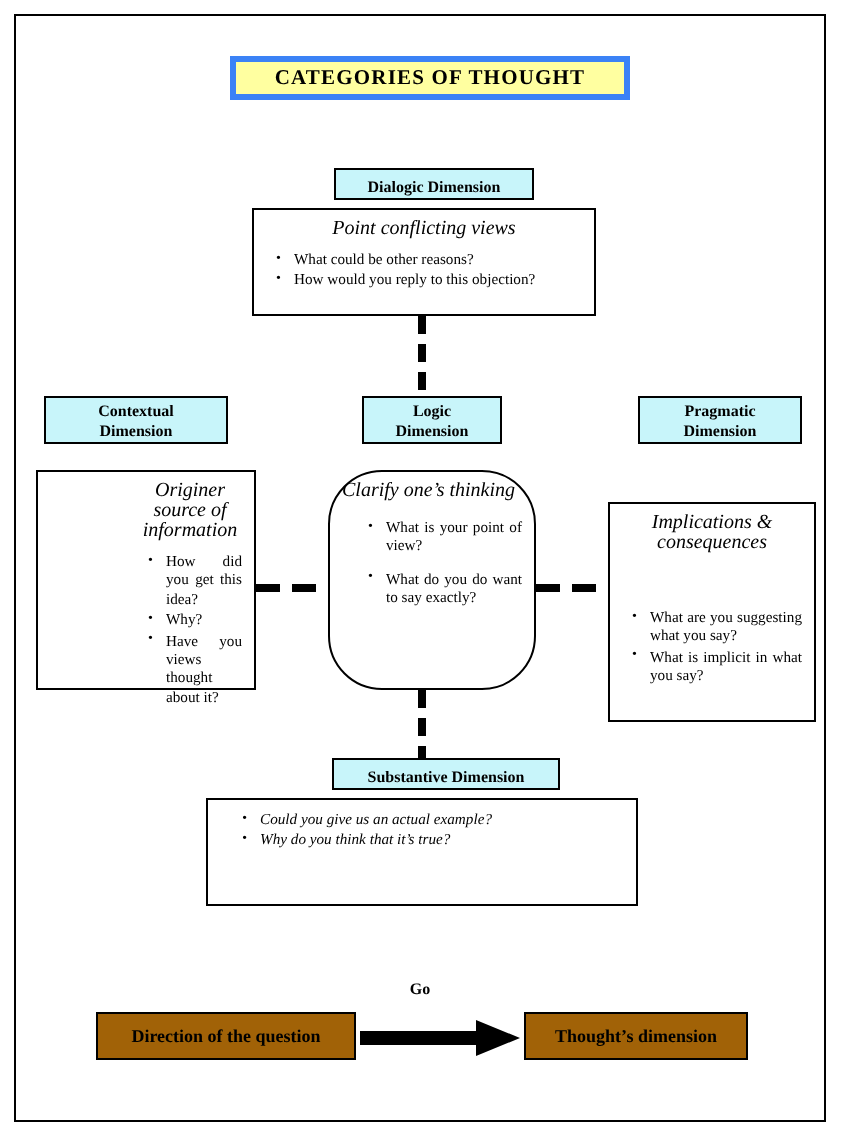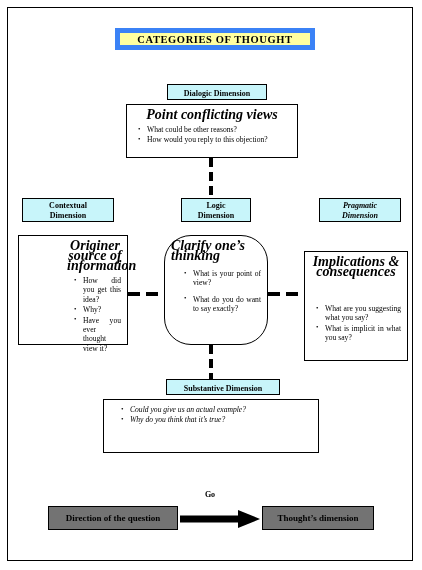--- a/index.html
+++ b/index.html
@@ -31,21 +31,21 @@
 
   
   .box {
     position: absolute;
     box-sizing: border-box;
     border: 1px solid #000000;
     background: #ffffff;
   }
   .title-box {
     background: #ffffa0;
-    border: 5px solid #3b82f6;
+    border: 3px solid #3b82f6;
     text-align: center;
     font-weight: bold;
     font-size: 10.5px;
     letter-spacing: 0.6px;
     display: flex;
     align-items: center;
     justify-content: center;
   }
   .dim-box {
     background: #c8f5fa;
@@ -58,22 +58,22 @@
     align-items: flex-end;
     justify-content: center;
   }
   .content-box {
     background: #ffffff;
     border: 1px solid #000000;
     padding: 5px 4px 4px 4px;
   }
   .content-head {
     font-style: italic;
-    font-weight: bold;
-    font-size: 14px;
+    font-weight: normal;
+    font-size: 10px;
     text-align: center;
     line-height: 10px;
     margin-bottom: 5px;
   }
   ul.qlist {
     margin: 0;
     padding: 0 2px 0 16px;
     list-style: none;
   }
   ul.qlist li {
@@ -115,21 +115,21 @@
       #000000 0px, #000000 12px,
       rgba(255,255,255,0) 12px, rgba(255,255,255,0) 18px
     );
   }
 
   
   .legend-box {
     position: absolute;
     box-sizing: border-box;
     border: 1px solid #000000;
-    background: #737373;
+    background: #a16207;
     text-align: left;
     font-weight: bold;
     font-size: 9px;
     display: flex;
     align-items: center;
     justify-content: center;
   }
   .legend-go {
     position: absolute;
     font-size: 8px;
@@ -172,33 +172,33 @@
     </span>
   </div>
 
   <div class="box dim-box" style="left:181px; top:198px; width:70px; height:24px;">
     <span>
       <span>Logic</span><br>
       <span>Dimension</span>
     </span>
   </div>
 
-  <div class="box dim-box" style="left:319px; top:198px; width:82px; height:24px;font-style:italic;">
+  <div class="box dim-box" style="left:319px; top:198px; width:82px; height:24px;">
     <span>
       <span>Pragmatic</span><br>
       <span>Dimension</span>
     </span>
   </div>
 
   <div class="box content-box" style="left:18px; top:235px; width:110px; height:110px;padding-left:48px;">
     <div class="content-head">Originer source of information</div>
     <ul class="qlist">
       <li>How did you get this idea?</li>
       <li>Why?</li>
-      <li>Have you ever thought view it?</li>
+      <li>Have you views thought about it?</li>
     </ul>
   </div>
 
   <div class="box content-box" style="left:164px; top:235px; width:104px; height:110px;border-radius:27px;">
     <div class="content-head" style="text-align:left; padding-left:2px;">Clarify one’s thinking</div>
     <ul class="qlist spaced" style="padding-left:24px; padding-top:3px;">
       <li>What is your point of view?</li>
       <li>What do you do want to say exactly?</li>
     </ul>
   </div>

